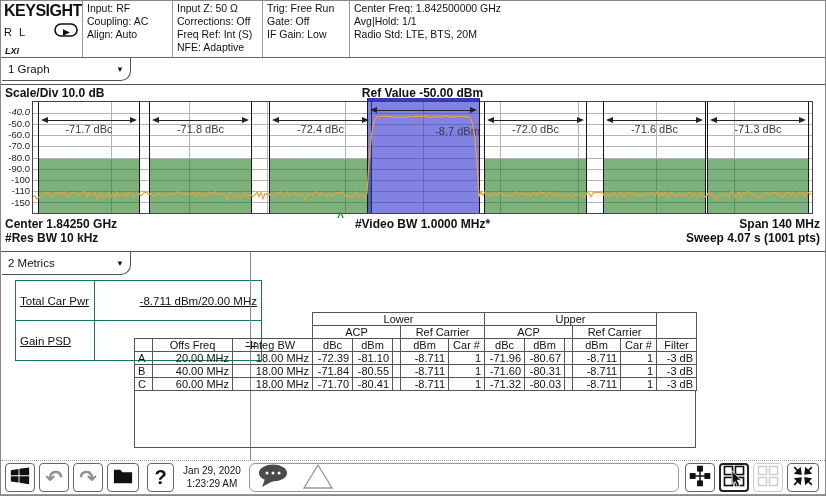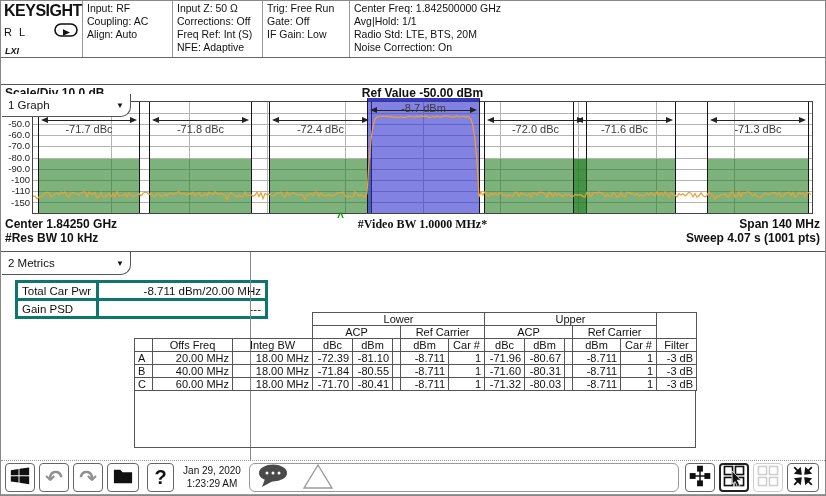--- a/index.html
+++ b/index.html
@@ -39,21 +39,21 @@
   .harrow{position:absolute;left:4px;right:4px;height:0;border-top:1px solid #222;}
   .harrow:before,.harrow:after{content:"";position:absolute;top:-4px;width:0;height:0;
     border-top:3.5px solid transparent;border-bottom:3.5px solid transparent;}
   .harrow:before{left:-2px;border-right:7px solid #222;}
   .harrow:after{right:-2px;border-left:7px solid #222;}
   .seg-label{position:absolute;left:0;width:100%;text-align:center;font-size:11px;color:#3a3a3a;}
   .trace-svg{position:absolute;left:0;top:0;z-index:4;}
   .caret{position:absolute;font-size:12px;font-weight:bold;color:#00a000;z-index:6;}
   
   .mtable{position:absolute;left:14px;top:279px;border-collapse:collapse;font-size:11.5px;}
-  .mtable td{border:3px solid #0f766e;height:15px;padding:0 4px;}
+  .mtable td{border:1px solid #0f766e;height:15px;padding:12px 4px;text-decoration:underline;}
   .mtable td.lab{width:70px;}
   .mtable td.val{width:158px;text-align:right;}
   .vdivider{position:absolute;width:0;border-left:1px solid #888;}
   
   .acp-wrap{position:absolute;left:133px;top:311px;width:562px;}
   .acp{border-collapse:collapse;table-layout:fixed;width:562px;font-size:11px;}
   .acp td{border:1px solid #555;height:12px;padding:0 3px;white-space:nowrap;overflow:hidden;}
   .acp td.nb{border:none;}
   .acp td.hd{text-align:center;}
   .acp td.num{text-align:right;}
@@ -106,26 +106,25 @@
         </div>
         <div class="hcol" style="width: 87px;">
           <div>Trig: Free Run</div>
           <div>Gate: Off</div>
           <div>IF Gain: Low</div>
         </div>
         <div class="hcol" style="flex: 1 1 0%;">
           <div>Center Freq: 1.842500000 GHz</div>
           <div>Avg|Hold: 1/1</div>
           <div>Radio Std: LTE, BTS, 20M</div>
-          <div>Noise Correction: On</div>
         </div>
       </div>
   </div>
 
-  <div class="dropdown" style="top:57px;margin-top:36px;">
+  <div class="dropdown" style="top:57px;">
     <span>1 Graph</span>
     <span class="dd-arrow">▼</span>
   </div>
   <div class="divider" style="top:83px;"></div>
 
   <span class="bold-ann" style="left:4px;top:85px;">Scale/Div 10.0 dB</span>
   <div class="bold-ann" style="left:31px;top:85px;width:781px;text-align:center;">Ref Value -50.00 dBm</div>
 
   <div id="ylabels"></div>
 
@@ -161,43 +160,43 @@
       <div class="seg" style="left: 236px; width: 101px;">
         <div class="limit"></div>
         <div class="harrow" style="top: 18px;"></div>
         <div class="seg-label" style="top: 21px;">-72.4 dBc</div>
       </div>
       <div class="seg" style="left: 451px; width: 101px;">
         <div class="limit"></div>
         <div class="harrow" style="top: 18px;"></div>
         <div class="seg-label" style="top: 21px;">-72.0 dBc</div>
       </div>
-      <div class="seg" style="left: 540px; width: 101px; text-decoration: underline;">
+      <div class="seg" style="left: 570px; width: 101px; text-decoration: underline;">
         <div class="limit"></div>
         <div class="harrow" style="top: 18px;"></div>
         <div class="seg-label" style="top: 21px;">-71.6 dBc</div>
       </div>
       <div class="seg" style="left: 674px; width: 100px;">
         <div class="limit"></div>
         <div class="harrow" style="top: 18px;"></div>
         <div class="seg-label" style="top: 21px;">-71.3 dBc</div>
       </div>
       <div class="seg carrier" style="left: 334px; width: 111px;">
         <div class="harrow" style="top: 9px;"></div>
-        <div class="seg-label" style="top: 1px;">-8.7 dBm</div>
+        <div class="seg-label" style="top: 24px; padding-left: 34px;">-8.7 dBm</div>
       </div>
       <svg width="779" height="111" viewBox="0 0 779 111" class="trace-svg">
         <polyline points="0,94.2 2,94.1 4,96.8 6,95.1 8,94.3 10,93.8 12,90.8 14,90.4 16,90.6 18,94.9 20,93.7 22,91.9 24,91.0 26,92.9 28,90.0 30,91.3 32,89.9 34,93.8 36,95.2 38,91.4 40,90.4 42,91.3 44,92.3 46,93.2 48,90.9 50,90.0 52,89.8 54,95.0 56,90.1 58,92.1 60,92.6 62,90.6 64,96.1 66,94.7 68,90.5 70,94.7 72,94.6 74,93.3 76,91.2 78,94.7 80,91.5 82,94.6 84,89.8 86,93.9 88,93.5 90,93.9 92,91.2 94,95.0 96,90.7 98,92.6 100,94.7 102,93.8 104,93.0 106,91.5 108,93.9 110,91.3 112,90.3 114,90.5 116,92.4 118,91.2 120,94.1 122,94.3 124,91.8 126,91.8 128,94.2 130,94.2 132,92.3 134,94.2 136,91.4 138,90.8 140,92.7 142,91.5 144,90.4 146,89.8 148,92.3 150,91.7 152,91.7 154,93.4 156,91.5 158,92.0 160,90.2 162,93.8 164,91.9 166,90.4 168,93.8 170,93.7 172,91.2 174,93.8 176,90.2 178,91.6 180,92.4 182,89.7 184,91.6 186,92.3 188,91.5 190,92.6 192,92.9 194,97.6 196,92.7 198,90.7 200,92.6 202,93.7 204,94.9 206,92.6 208,94.9 210,94.2 212,90.1 214,93.9 216,93.5 218,92.8 220,94.2 222,93.2 224,90.0 226,94.6 228,90.5 230,96.7 232,91.5 234,92.5 236,92.1 238,93.2 240,93.9 242,93.0 244,90.8 246,91.0 248,90.1 250,93.7 252,95.1 254,90.1 256,92.9 258,92.0 260,90.9 262,91.2 264,93.0 266,93.1 268,92.4 270,93.3 272,97.6 274,92.6 276,92.9 278,91.5 280,93.6 282,90.2 284,90.2 286,93.8 288,90.9 290,93.3 292,93.8 294,93.4 296,92.1 298,94.5 300,93.6 302,92.8 304,91.0 306,90.5 308,90.6 310,90.0 312,93.5 314,95.1 316,93.9 318,95.0 320,95.2 322,89.8 324,91.6 326,93.9 328,92.8 330,94.3 332,95.2 334,91.5 336,60.0 338,37.9 340,24.0 342,17.2 344,14.8 346,14.7 348,14.5 350,14.4 352,14.5 354,14.2 356,14.9 358,14.7 360,15.2 362,15.0 364,15.4 366,15.4 368,14.8 370,15.3 372,15.4 374,14.8 376,14.4 378,14.5 380,15.0 382,14.7 384,14.2 386,14.9 388,14.0 390,14.4 392,14.1 394,14.3 396,15.4 398,15.2 400,14.5 402,15.0 404,14.1 406,14.8 408,15.2 410,14.4 412,14.2 414,14.2 416,14.3 418,15.4 420,14.7 422,15.1 424,14.0 426,15.2 428,14.5 430,14.5 432,14.8 434,14.7 436,14.8 438,17.3 440,24.1 442,37.7 444,59.7 446,94.8 448,90.0 450,93.2 452,89.7 454,93.4 456,94.4 458,91.1 460,93.1 462,91.1 464,93.2 466,91.2 468,90.9 470,93.6 472,92.8 474,94.6 476,92.8 478,94.0 480,94.2 482,90.2 484,90.4 486,94.2 488,90.6 490,92.4 492,92.0 494,93.4 496,91.7 498,94.7 500,90.8 502,91.3 504,93.3 506,90.4 508,90.1 510,90.7 512,91.9 514,95.2 516,90.1 518,91.5 520,95.0 522,90.6 524,93.3 526,91.7 528,93.6 530,95.0 532,92.1 534,93.5 536,92.7 538,94.0 540,94.6 542,92.4 544,93.1 546,92.8 548,92.9 550,94.4 552,95.2 554,90.1 556,91.4 558,94.8 560,90.9 562,90.7 564,90.6 566,90.1 568,90.6 570,91.3 572,95.0 574,92.4 576,93.8 578,94.3 580,90.6 582,92.2 584,95.1 586,94.0 588,90.1 590,93.7 592,95.0 594,90.1 596,90.6 598,91.6 600,91.6 602,93.3 604,91.7 606,94.1 608,92.7 610,94.3 612,92.9 614,91.1 616,93.1 618,90.7 620,91.9 622,93.9 624,89.7 626,93.4 628,91.0 630,93.7 632,89.9 634,92.7 636,95.1 638,90.5 640,93.1 642,93.0 644,95.0 646,91.7 648,93.1 650,91.7 652,94.0 654,92.2 656,90.0 658,91.3 660,94.9 662,91.4 664,95.2 666,93.8 668,90.9 670,93.8 672,94.7 674,93.4 676,89.7 678,92.7 680,92.6 682,97.3 684,94.1 686,94.1 688,92.9 690,92.5 692,92.1 694,94.6 696,94.9 698,90.0 700,89.8 702,95.0 704,94.4 706,90.0 708,94.8 710,90.5 712,90.8 714,90.0 716,89.8 718,92.0 720,94.0 722,91.9 724,94.6 726,95.0 728,94.9 730,93.4 732,91.0 734,92.0 736,92.7 738,91.5 740,90.5 742,90.6 744,93.2 746,90.4 748,94.2 750,94.9 752,91.9 754,90.7 756,90.2 758,93.6 760,90.6 762,95.1 764,93.7 766,90.4 768,91.9 770,90.6 772,94.8 774,90.3 776,91.0 778,92.6" fill="none" stroke="#efa032" stroke-width="1.2"></polyline>
       </svg>
     </div>
   <span class="caret" style="left:336px;top:209px;">^</span>
 
   <span class="bold-ann" style="left:4px;top:216px;">Center 1.84250 GHz</span>
   <span class="bold-ann" style="left:4px;top:230px;">#Res BW 10 kHz</span>
-  <div class="bold-ann" style="left:31px;top:216px;width:781px;text-align:center;font-family:Liberation Serif, serif;">#Video BW 1.0000 MHz*</div>
+  <div class="bold-ann" style="left:31px;top:216px;width:781px;text-align:center;">#Video BW 1.0000 MHz*</div>
   <div class="bold-ann" style="right:5px;top:216px;text-align:right;">Span 140 MHz</div>
   <div class="bold-ann" style="right:5px;top:230px;text-align:right;">Sweep 4.07 s (1001 pts)</div>
 
   <div class="divider" style="top:250px;"></div>
 
   <div class="dropdown" style="top:251px;">
     <span>2 Metrics</span>
     <span class="dd-arrow">▼</span>
   </div>
   <table class="mtable">

